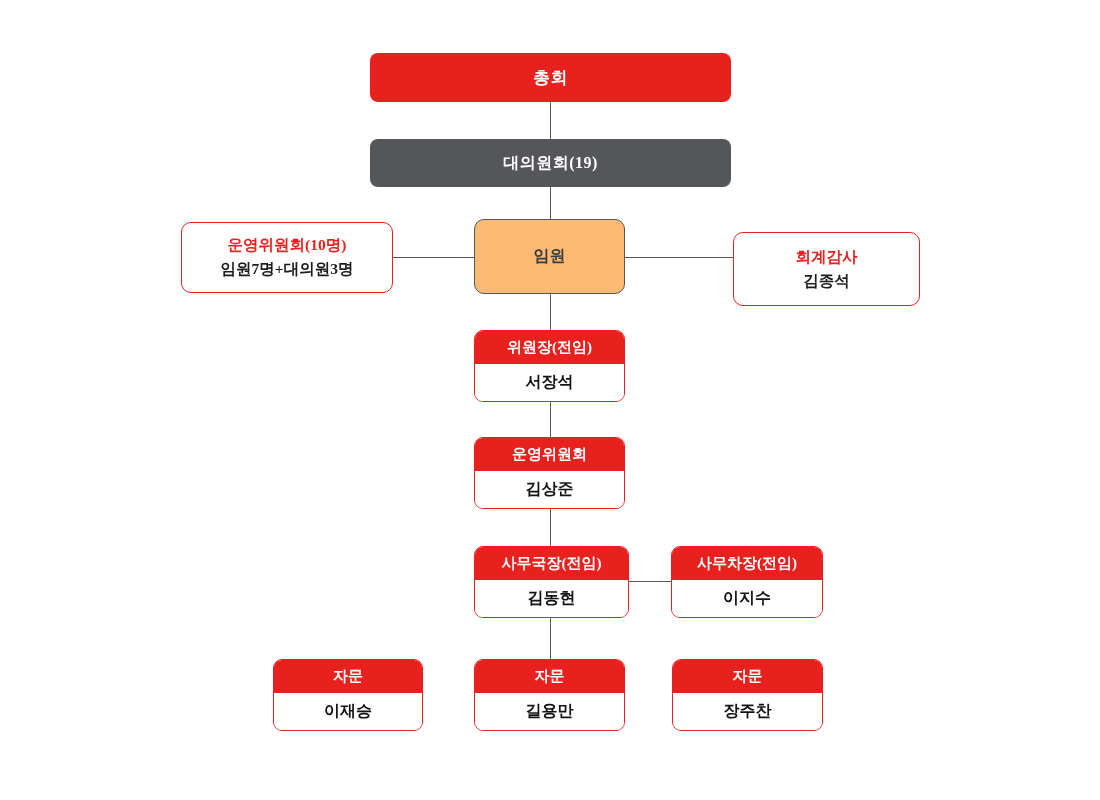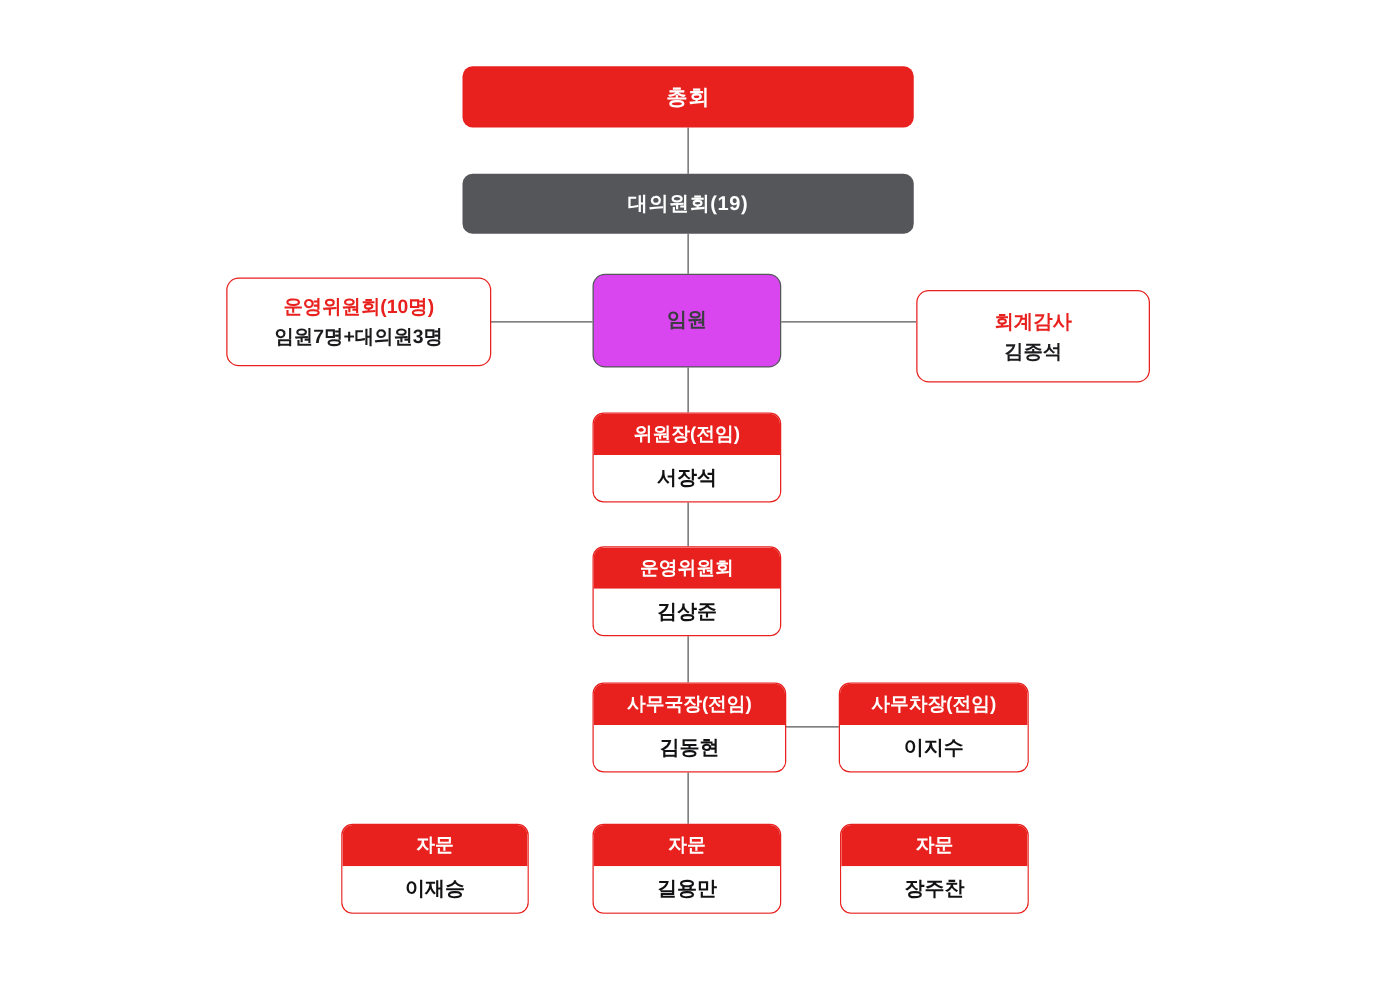--- a/index.html
+++ b/index.html
@@ -4,33 +4,33 @@
 <style>
   * { margin: 0; padding: 0; box-sizing: border-box; }
   html, body { background: #ffffff; }
   body {
     font-family: "Liberation Sans", "DejaVu Sans", sans-serif;
     width: 1100px; height: 800px; overflow: hidden;
   }
   .canvas {
     position: relative; width: 1100px; height: 800px; background: #ffffff;
   }
-  .node { position: absolute; display: flex; align-items: center; justify-content: center; text-align: center; }
+  .node { position: absolute; display: flex; align-items: center; justify-content: center; text-align: center; font-family: Liberation Serif, serif; }
 
   
   .banner {
     border-radius: 8px; color: #ffffff; font-weight: 700; font-size: 17px;
     letter-spacing: 0.5px;
   }
   .banner.red { background: #e8211e; }
   .banner.dark { background: #54565a; font-size: 16px; }
 
   
   .outline-gray {
-    background: #d946ef; border: 1.5px solid #54565a; border-radius: 10px;
+    background: #fdba74; border: 1.5px solid #54565a; border-radius: 10px;
     color: #3a3c3f; font-weight: 600; font-size: 16px;
   }
 
   
   .outline-red {
     background: #ffffff; border: 1.5px solid #e8211e; border-radius: 10px;
     flex-direction: column; gap: 3px;
   }
   .outline-red .line-title { color: #e8211e; font-weight: 700; font-size: 15.5px; }
   .outline-red .line-sub   { color: #1c1c1e; font-weight: 700; font-size: 15.5px; }

